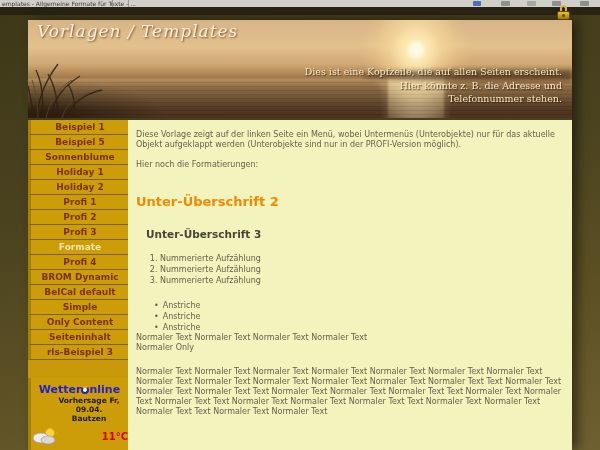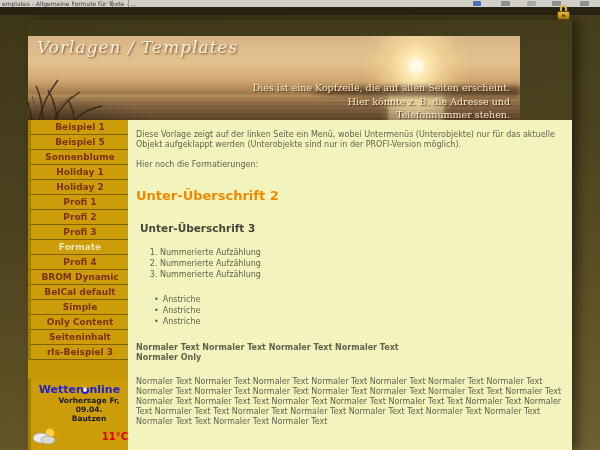--- a/index.html
+++ b/index.html
@@ -16,21 +16,21 @@
   .chrome-ico{position:absolute;top:1px;height:5px;border-radius:1px;}
   .darkbar{position:absolute;top:7px;left:0;right:0;height:8px;background:#292313;}
   
   .lock{position:absolute;left:556px;top:5px;width:16px;height:16px;}
   .lock .shackle{position:absolute;left:4px;top:0;width:7px;height:8px;border:2px solid #d9b44a;border-bottom:none;border-radius:4px 4px 0 0;}
   .lock .body{position:absolute;left:1px;top:6px;width:13px;height:9px;background:linear-gradient(#f2c23e,#c38f10);border:1px solid #6e5208;border-radius:2px;}
   .lock .keyhole{position:absolute;left:6px;top:9px;width:3px;height:3px;background:#6e5208;border-radius:50%;}
   
   .page{position:absolute;left:28px;top:20px;width:544px;bottom:0;box-shadow:6px 0 10px rgba(0,0,0,.45);}
   
-  .header{position:absolute;left:0;top:16px;width:492px;height:98px;overflow:hidden;
+  .header{position:absolute;left:0;top:0;width:544px;height:98px;overflow:hidden;
     background:
       radial-gradient(circle at 388px 30px, rgba(255,252,235,.95) 0 5px, rgba(255,238,180,.85) 11px, rgba(255,220,150,.45) 26px, transparent 55px),
       radial-gradient(ellipse 55px 180px at 388px 45px, rgba(255,240,200,.55), transparent 70%),
       radial-gradient(ellipse 170px 55px at 15px 100%, rgba(38,24,12,.9), transparent 72%),
       linear-gradient(to bottom,#d6b487 0,#e3c18d 26px,#d0a873 44px,#a47c4c 57px,#6f5031 68px,#553d25 84px,#49331e 98px);}
   .header .water{position:absolute;left:0;top:58px;right:0;height:40px;
     background:
       linear-gradient(to bottom, rgba(255,215,150,.28), rgba(255,215,150,0) 80%) ,
       repeating-linear-gradient(to bottom, rgba(30,18,8,.18) 0 1px, transparent 1px 4px);}
   .header .glitter{position:absolute;left:360px;top:58px;width:56px;height:40px;background:linear-gradient(to bottom,rgba(255,235,180,.55),rgba(255,220,150,.15));filter:blur(1px);}
@@ -51,28 +51,28 @@
   .wo-temp{font-size:10px;font-weight:bold;color:#e10000;}
   .wo-controls{display:flex;align-items:center;justify-content:center;gap:5px;margin-top:6px;}
   .wo-select{display:flex;width:56px;height:13px;background:#fff;border:1px solid #6e6e6e;box-shadow:inset 1px 1px 0 #999;cursor:pointer;}
   .wo-select .val{flex:1;font-size:8px;line-height:11px;text-align:left;padding-left:2px;color:#111;overflow:hidden;}
   .wo-select .arrow{width:11px;background:#d4d0c8;border-left:1px solid #888;font-size:6px;line-height:11px;color:#222;}
   .wo-go{width:26px;height:14px;background:#d4d0c8;border:2px outset #efefef;font-size:8.5px;font-weight:bold;color:#222;line-height:10px;text-align:center;cursor:pointer;}
   
   .content{position:absolute;left:100px;top:100px;right:0;bottom:0;background:#f3f3bd;padding:10px 10px 0 8px;color:#62624c;font-size:8px;line-height:10px;overflow:hidden;}
   .content p.intro{margin-bottom:10px;}
   h1.c{font-size:17px;line-height:20px;color:#3a3a30;margin:14px 0 0 0;}
-  h2.c{font-size:13px;line-height:16px;color:#ef8a00;margin:18px 0 0 0;}
-  h3.c{font-size:10.5px;line-height:13px;color:#45453a;margin:18px 0 0 4px;}
+  h2.c{font-size:13px;line-height:16px;color:#ef8a00;margin:24px 0 0 0;}
+  h3.c{font-size:10.5px;line-height:13px;color:#45453a;margin:18px 0 0 10px;}
   ol.c{margin:12px 0 0 24px;}
   ol.c li{font-size:8px;line-height:11px;}
   ul.c{margin:14px 0 0 18px;list-style:none;}
   ul.c li{font-size:8px;line-height:11px;}
   ul.c li::before{content:"•";margin-right:4px;}
-  .normal-block{margin-top:16px;font-weight:bold;}
+  .normal-block{}
   .normal-long{margin-top:14px;}
 </style>
 </head>
 <body>
 
 <div id="screen">
 
   <div class="tabstrip">
     <span class="tabtitle">emplates - Allgemeine Formate für Texte - ...</span>
     <span class="tabdiv" style="left:112px"></span>

